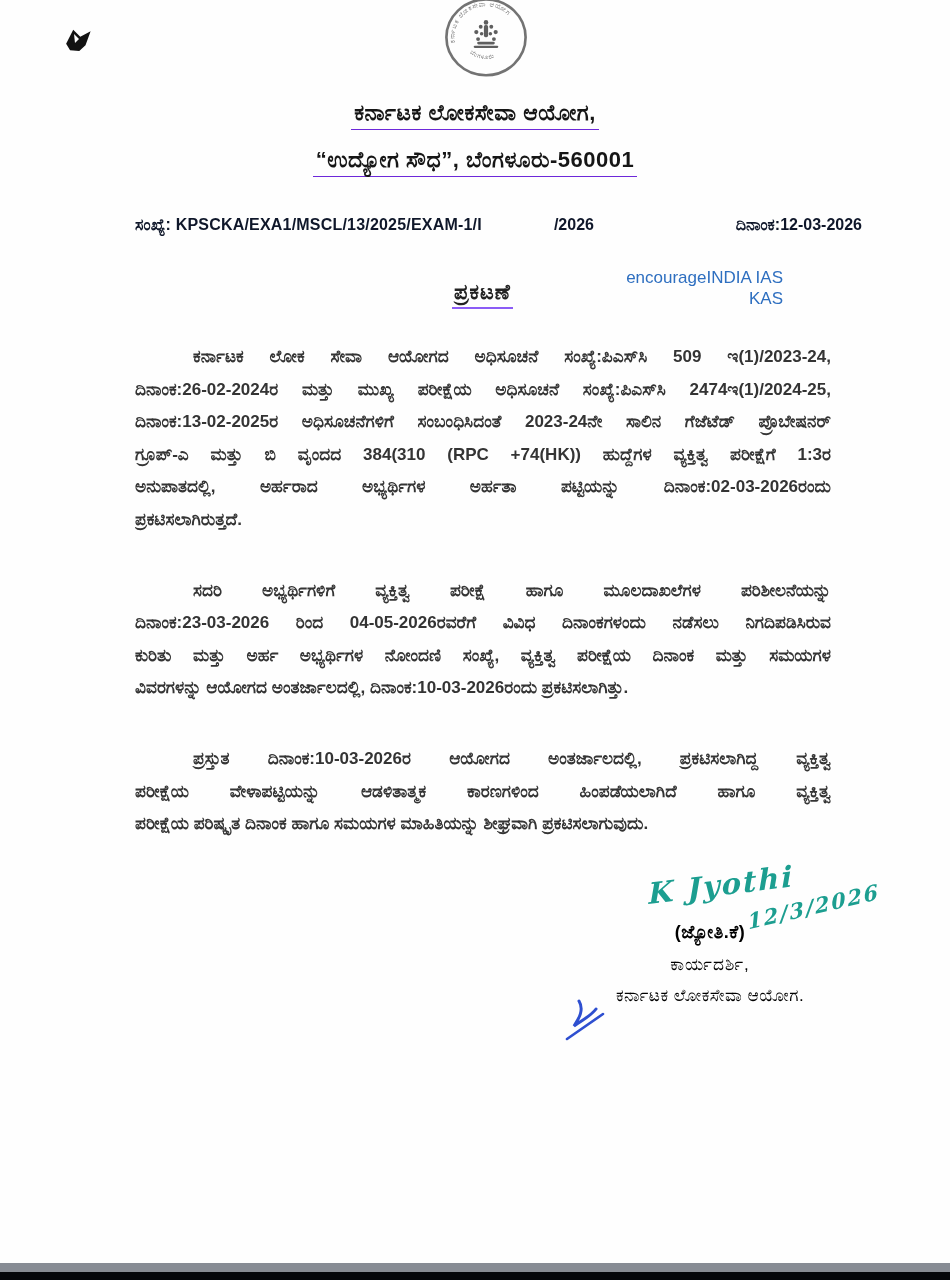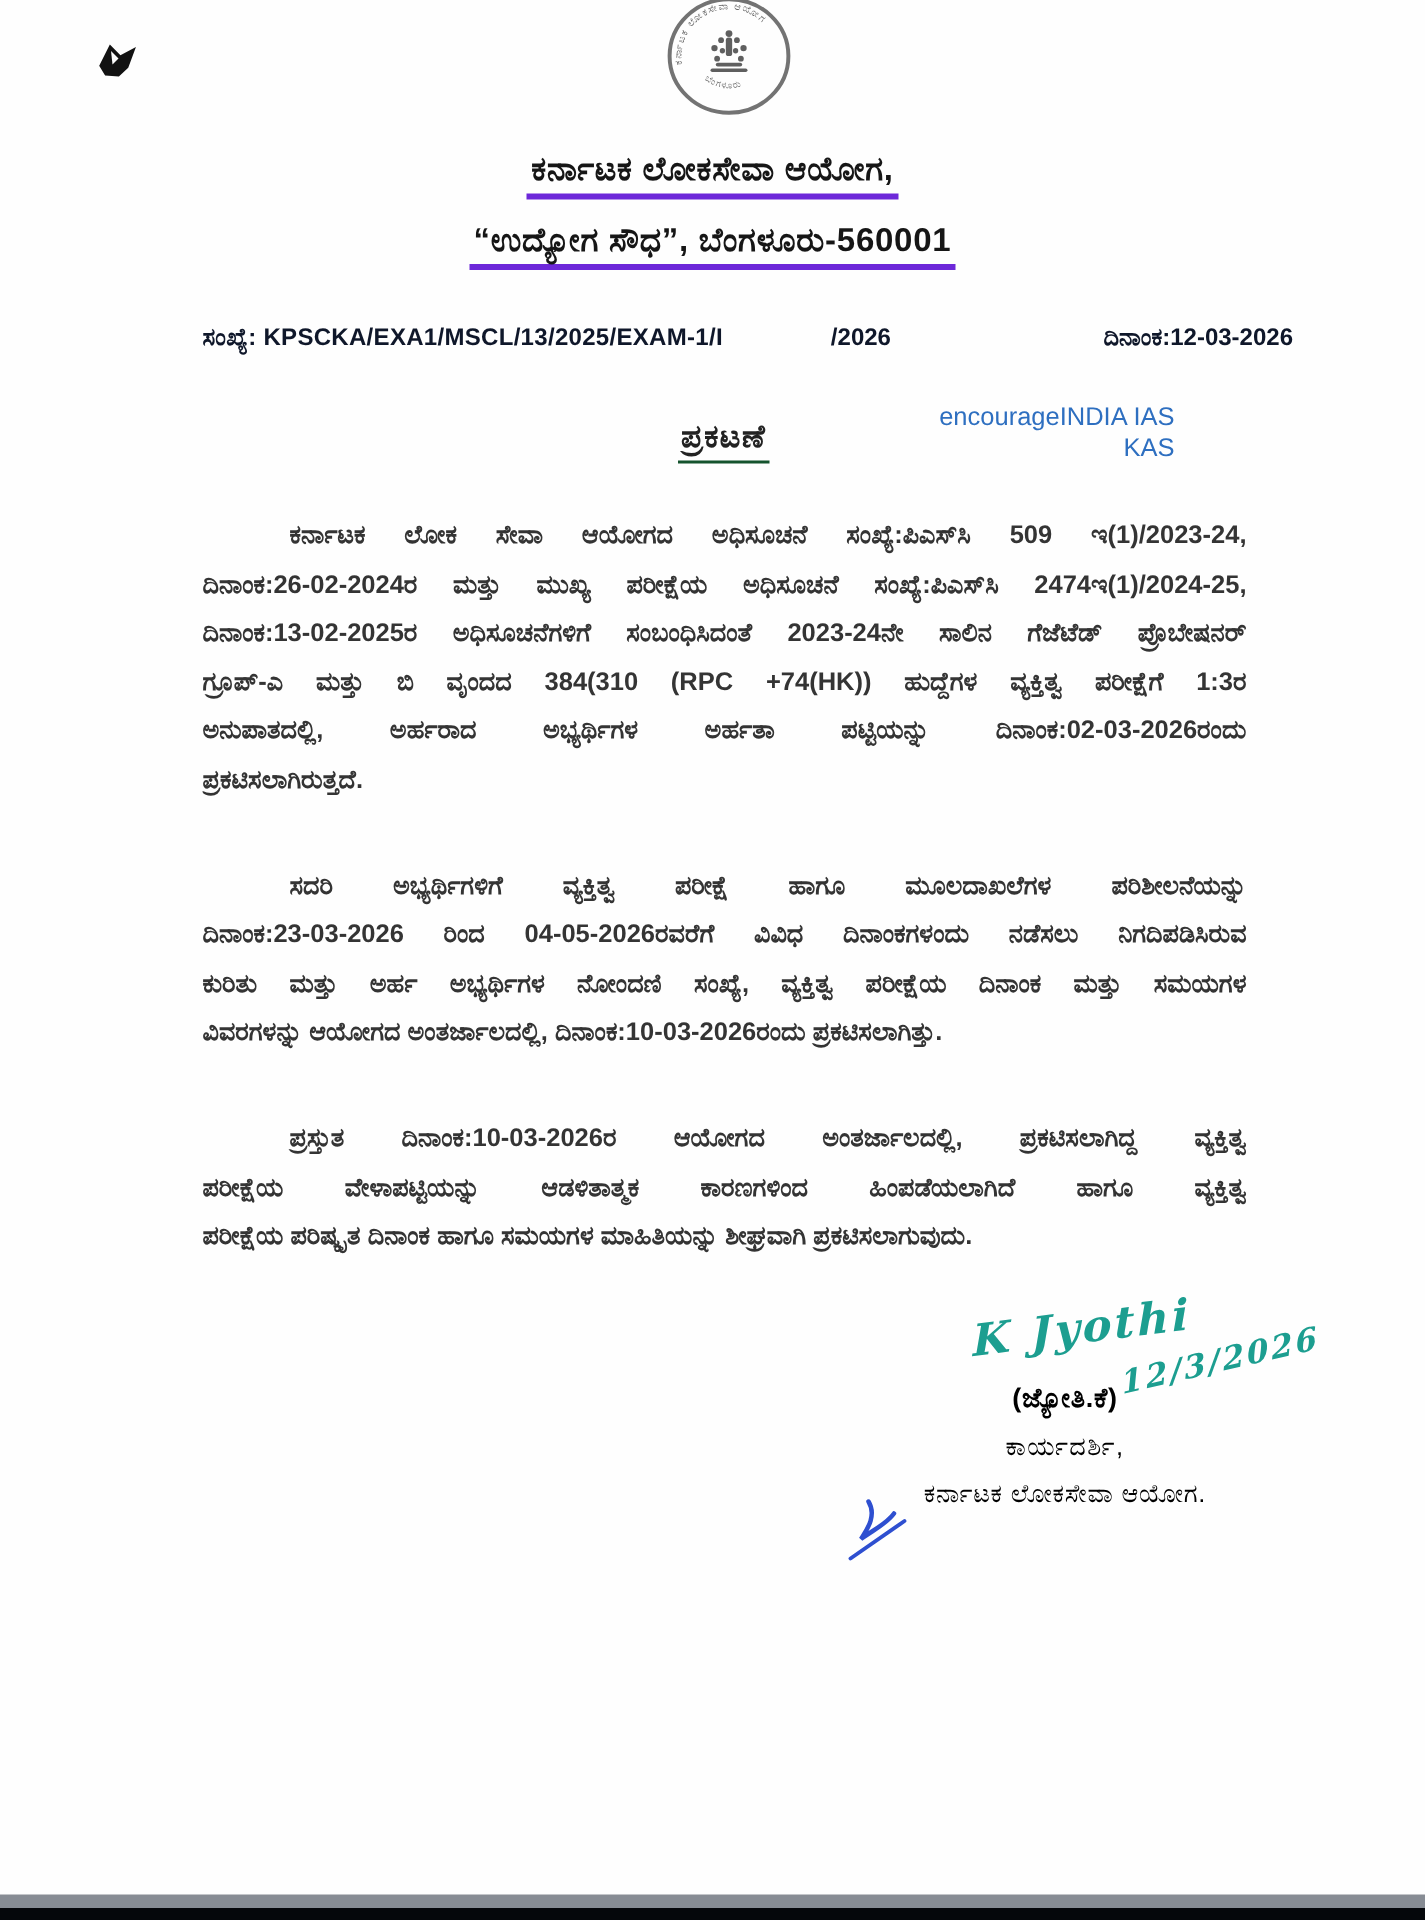--- a/index.html
+++ b/index.html
@@ -10,32 +10,32 @@
     color:#2f2f2f;
   }
   
   .smudge{position:absolute;left:62px;top:26px;width:34px;height:32px;}
   
   .seal{position:absolute;left:438px;top:-4px;width:96px;height:88px;opacity:.82;}
   
   .hdr{position:absolute;left:0;width:100%;text-align:center;color:#161616;}
   .hdr1{top:100px;font-size:22px;font-weight:bold;letter-spacing:.5px;}
   .hdr2{top:147px;font-size:22px;font-weight:bold;letter-spacing:.5px;}
-  .hdr .u{display:inline-block;border-bottom:4px solid #6d28d9;padding:0 3px 3px 3px;}
+  .hdr .u{display:inline-block;border-bottom:1px solid #6d28d9;padding:0 3px 3px 3px;}
   
   .refrow{position:absolute;left:135px;top:216px;width:727px;display:flex;align-items:baseline;
     font-size:16px;color:#0f172a;}
   .refrow .num{font-weight:600;letter-spacing:.2px;}
   .refrow .numsuffix{font-weight:600;margin-left:72px;}
   .refrow .spacer{flex:1;}
   .refrow .date{font-weight:600;}
   
   .titlerow{position:absolute;left:135px;top:280px;width:695px;text-align:center;}
   .ntitle{display:inline-block;font-size:21px;font-weight:bold;color:#222;
-    border-bottom:2px solid #14532d;padding:0 2px 3px 2px;letter-spacing:1px;}
+    border-bottom:2px solid #8b5cf6;padding:0 2px 3px 2px;letter-spacing:1px;}
   .watermark{position:absolute;left:598px;top:267px;width:185px;text-align:right;
     font-size:17px;line-height:21px;font-weight:500;}
   
   .bodytext{position:absolute;left:135px;top:341px;width:696px;
     font-size:17px;line-height:32.6px;color:#343434;}
   .para{margin:0 0 38px 0;font-weight:bold;}
   .para .line{text-align:justify;text-align-last:justify;white-space:normal;
     overflow:hidden;height:32.6px;}
   .para .line.indent{text-indent:58px;}
   .para .line.last{text-align-last:left;}

